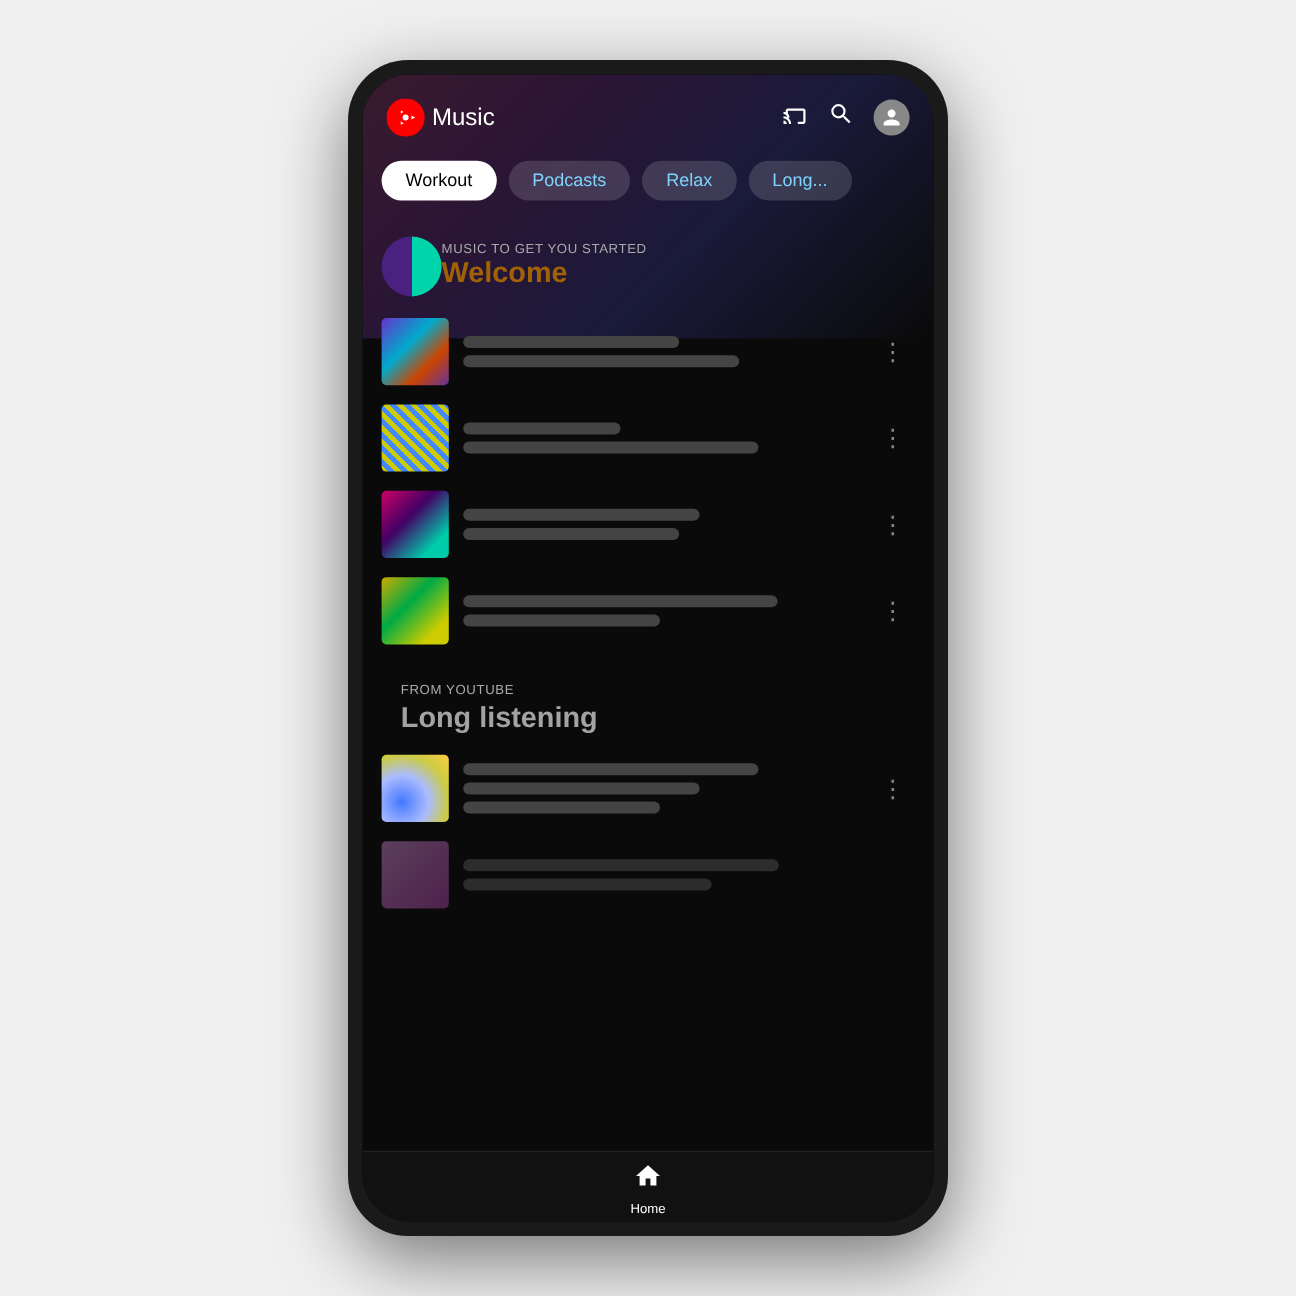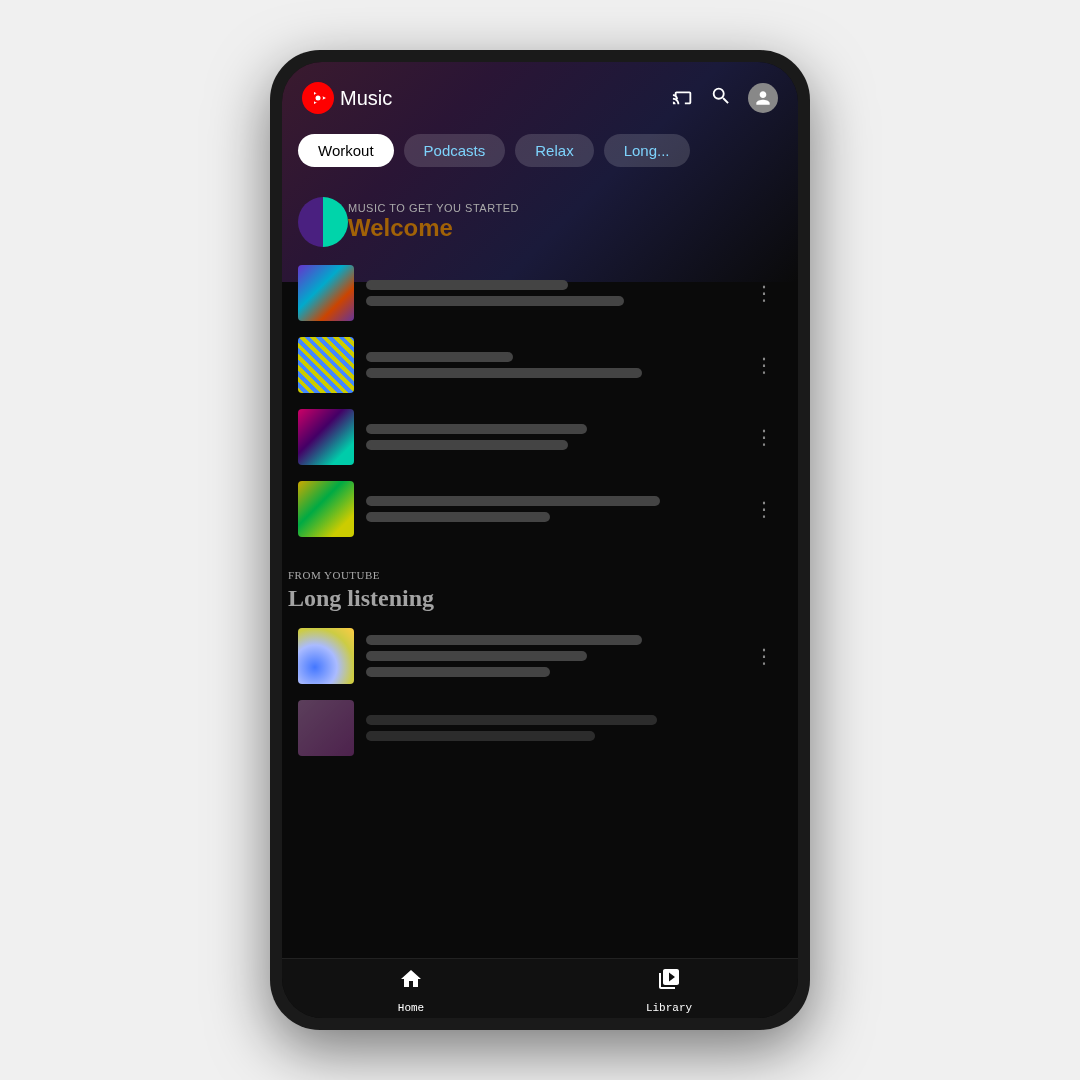--- a/index.html
+++ b/index.html
@@ -5,21 +5,21 @@
     * { margin: 0; padding: 0; box-sizing: border-box; }
     body {
       background: #f0f0f0;
       display: flex;
       justify-content: center;
       align-items: center;
       min-height: 100vh;
       font-family: 'Arial', sans-serif;
     }
     .phone-outer {
-      width: 540px;
+      width: 500px;
       height: 980px;
       background: #1a1a1a;
       border-radius: 50px;
       padding: 12px;
       box-shadow: 0 20px 60px rgba(0,0,0,0.5);
     }
     .phone-screen {
       width: 100%;
       height: 100%;
       background: #0a0a0a;
@@ -185,22 +185,21 @@
       border-radius: 5px;
     }
     .track-more {
       color: #888;
       font-size: 20px;
       cursor: pointer;
       padding: 8px;
     }
     
     .section-header-plain {
-      padding: 24px 6px 8px;
-      font-family: Liberation Serif, serif;
+      padding: 24px 32px 8px;
     }
     .section-header-plain .section-subtitle {
       color: #aaa;
       font-size: 11px;
       letter-spacing: 0.5px;
       text-transform: uppercase;
       margin-bottom: 4px;
     }
     .section-header-plain .section-title {
       color: #a3a3a3;
@@ -214,21 +213,20 @@
     .track-thumb-6 {
       background: linear-gradient(135deg, #cc88cc 0%, #aa44aa 100%);
       opacity: 0.7;
     }
     
     .bottom-nav {
       display: flex;
       background: #111;
       border-top: 1px solid #222;
       padding: 8px 0 4px;
-      font-family: Liberation Mono, monospace;
     }
     .nav-item {
       flex: 1;
       display: flex;
       flex-direction: column;
       align-items: center;
       gap: 4px;
       cursor: pointer;
     }
     .nav-icon {
@@ -363,24 +361,16 @@
 
     <div class="bottom-nav">
       <div class="nav-item">
         <span class="nav-icon">
           <svg width="24" height="24" viewBox="0 0 24 24" fill="white">
             <path d="M10 20v-6h4v6h5v-8h3L12 3 2 12h3v8z"></path>
           </svg>
         </span>
         <span class="nav-label">Home</span>
       </div>
-      <div class="nav-item">
-        <span class="nav-icon">
-          <svg width="24" height="24" viewBox="0 0 24 24" fill="white">
-            <path d="M4 6H2v14c0 1.1.9 2 2 2h14v-2H4V6zm16-4H8c-1.1 0-2 .9-2 2v12c0 1.1.9 2 2 2h12c1.1 0 2-.9 2-2V4c0-1.1-.9-2-2-2zm-8 12.5v-9l6 4.5-6 4.5z"></path>
-          </svg>
-        </span>
-        <span class="nav-label">Library</span>
-      </div>
     </div>
 
   </div>
 </div>
 
 </body></html>

